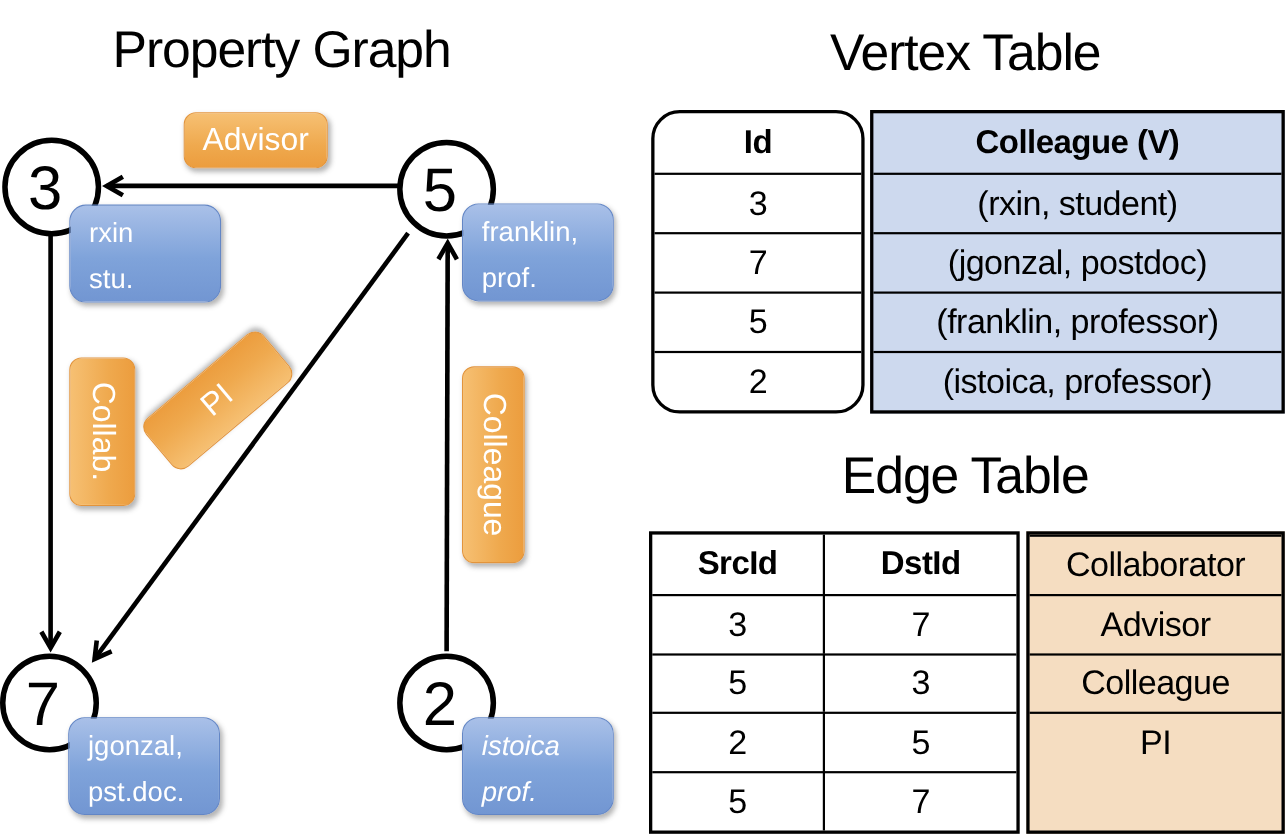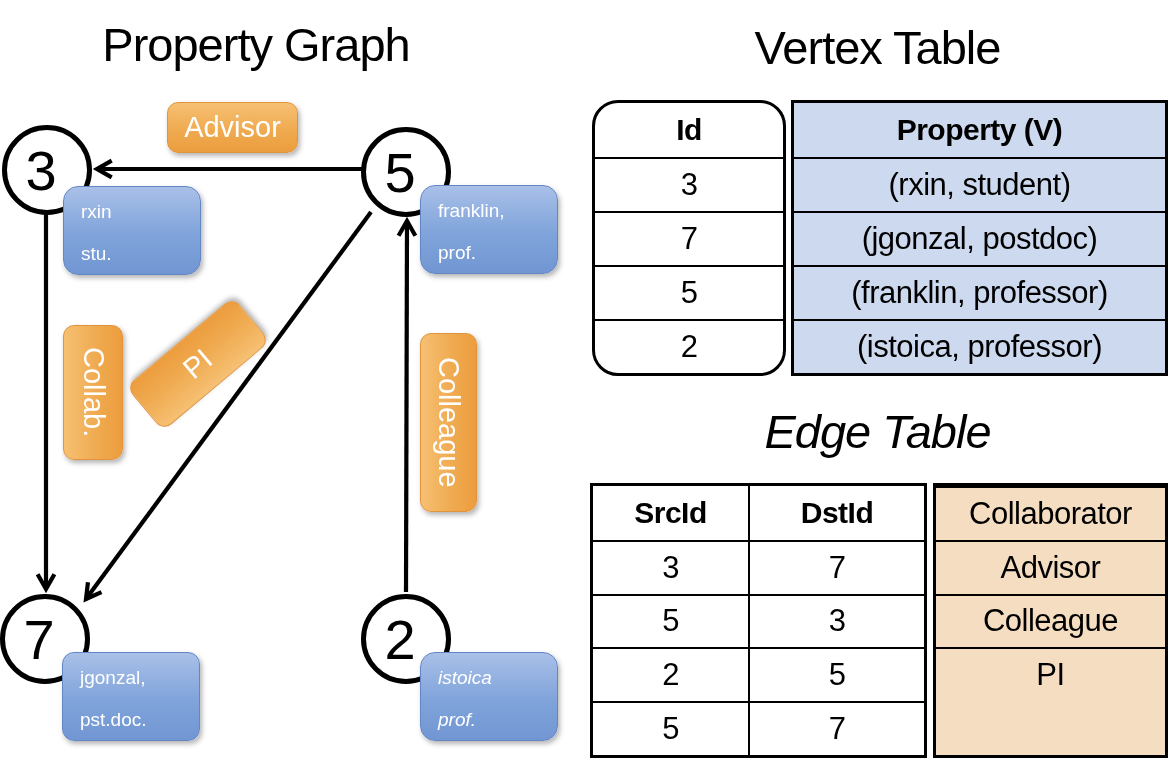--- a/index.html
+++ b/index.html
@@ -4,46 +4,46 @@
 <style>
   html,body{margin:0;padding:0;background:#ffffff;}
   .stage{
     position:relative;width:1170px;height:760px;background:#ffffff;overflow:hidden;
     font-family:"Liberation Sans", sans-serif;color:#000;
   }
   
   .title{position:absolute;font-size:47px;letter-spacing:-1px;text-align:center;white-space:nowrap;}
   #t-graph{left:0;top:17px;width:512px;}
   #t-vertex{left:585px;top:20px;width:585px;}
-  #t-edge{left:585px;top:404px;width:585px;font-style:italic;}
+  #t-edge{left:585px;top:404px;width:585px;}
   
   .node{
     position:absolute;width:90px;height:90px;box-sizing:border-box;
     border:5px solid #000;border-radius:50%;background:#fff;
     display:flex;align-items:center;justify-content:center;
     font-size:56px;font-weight:400;
   }
   .node span{transform:translateX(-6px);}
   #node3{left:2px;top:125px;}
   #node5{left:361px;top:127px;}
   #node7{left:0px;top:594px;}
   #node2{left:361px;top:594px;}
   
   #edges{position:absolute;left:0;top:0;pointer-events:none;}
   
   .vbox{
     position:absolute;width:138px;height:89px;box-sizing:border-box;
     border-radius:15px;border:1px solid #6386c5;
     background:linear-gradient(180deg,#a9c0e8 0%,#7fa3da 55%,#7296d2 100%);
-    color:#fff;font-size:19px;line-height:42px;padding:4px 0 0 17px;
+    color:#fff;font-size:25px;line-height:42px;padding:4px 0 0 17px;
     box-shadow:2px 3px 5px rgba(90,90,90,.45);
   }
   #box-rxin{left:63px;top:186px;}
   #box-franklin{left:420px;top:185px;}
-  #box-jgonzal{left:62px;top:652px;border-radius:12px;}
+  #box-jgonzal{left:62px;top:652px;}
   #box-istoica{left:420px;top:652px;font-style:italic;}
   
   .epill{
     position:absolute;box-sizing:border-box;
     background:linear-gradient(180deg,#f6c073 0%,#efa94e 60%,#ec9d3e 100%);
     border:1px solid #e2943c;border-radius:11px;color:#fff;font-size:29px;
     display:flex;align-items:center;justify-content:center;
     box-shadow:2px 3px 5px rgba(90,90,90,.45);
   }
   .epill.vert{writing-mode:vertical-rl;background:linear-gradient(90deg,#f6c073 0%,#efa94e 60%,#ec9d3e 100%);}
@@ -120,21 +120,21 @@
 
   <div class="coltable" id="vt-id">
     <div class="cell hdr">Id</div>
     <div class="cell bt">3</div>
     <div class="cell bt">7</div>
     <div class="cell bt">5</div>
     <div class="cell bt">2</div>
   </div>
 
   <div class="coltable" id="vt-prop">
-    <div class="cell hdr">Property (V)</div>
+    <div class="cell hdr">Colleague (V)</div>
     <div class="cell bt">(rxin, student)</div>
     <div class="cell bt">(jgonzal, postdoc)</div>
     <div class="cell bt">(franklin, professor)</div>
     <div class="cell bt">(istoica, professor)</div>
   </div>
 
   <div class="coltable" id="et-srcdst">
     <div class="cell hdr br">SrcId</div>
     <div class="cell hdr">DstId</div>
     <div class="cell bt br">3</div>

